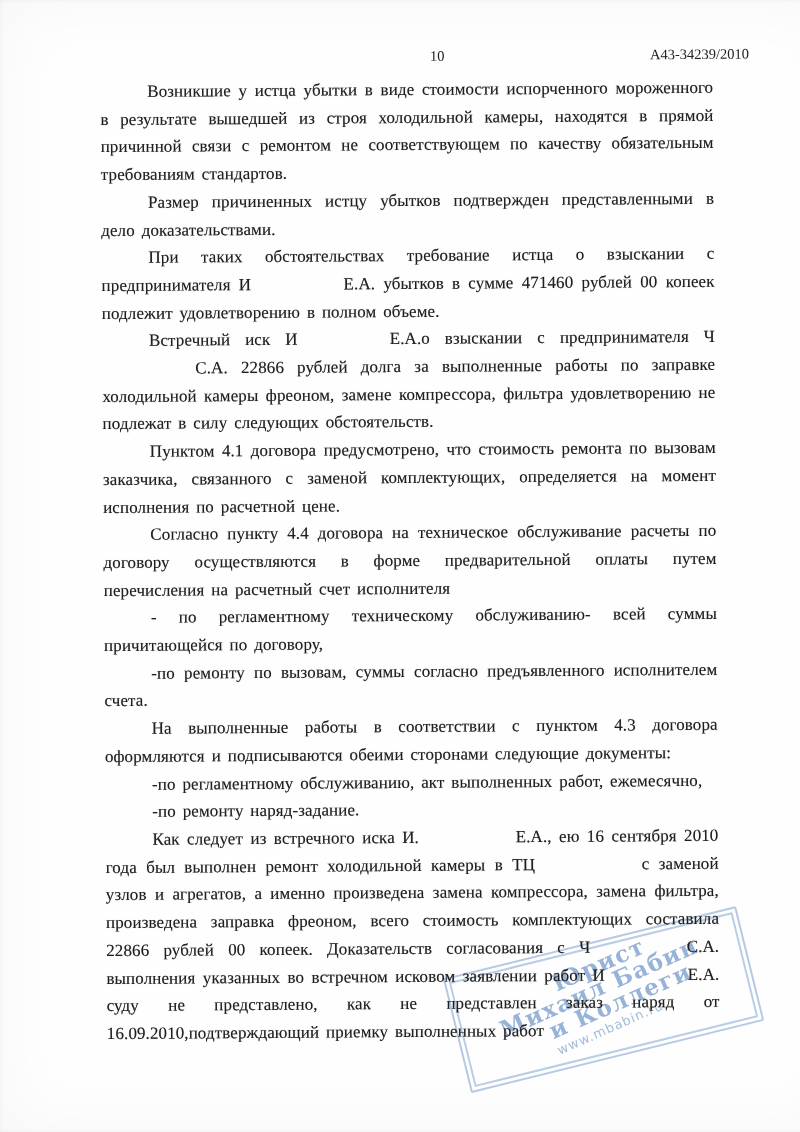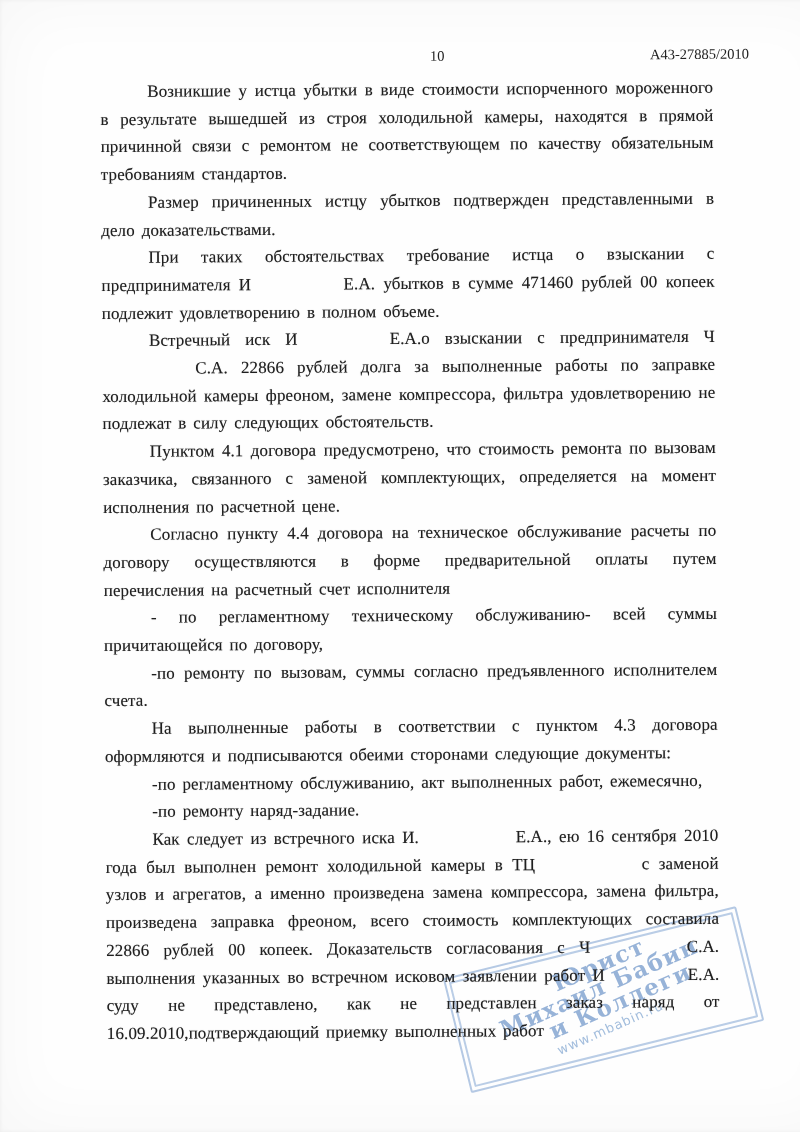--- a/index.html
+++ b/index.html
@@ -109,21 +109,21 @@
   }
 </style>
 </head>
 <body>
 
 <div class="sheet">
   <div class="tilt">
 
     <div class="hdr">
       <span class="page-num">10</span>
-      <span class="case-num">А43-27885/2010</span>
+      <span class="case-num">А43-34239/2010</span>
     </div>
 
     <div class="stamp">
       <div class="stamp-inner"></div>
       <div class="stamp-text">
         <div class="s-big s1">Юрист</div>
         <div class="s-big s2">Михаил Бабин</div>
         <div class="s-big s3">и Коллеги</div>
         <div class="s-url">www.mbabin.ru</div>
       </div>

